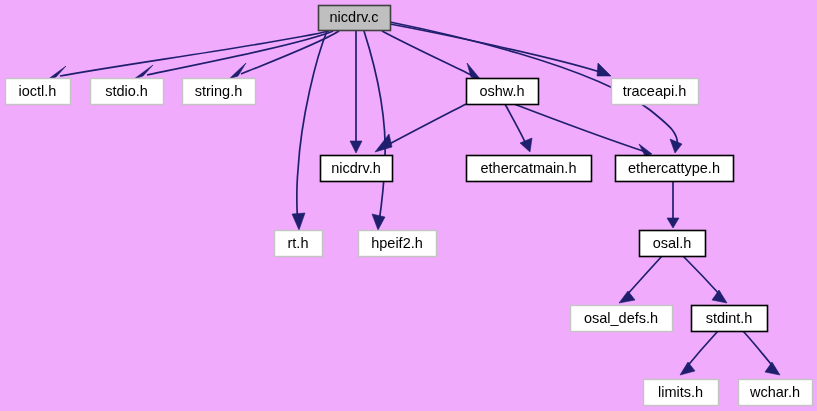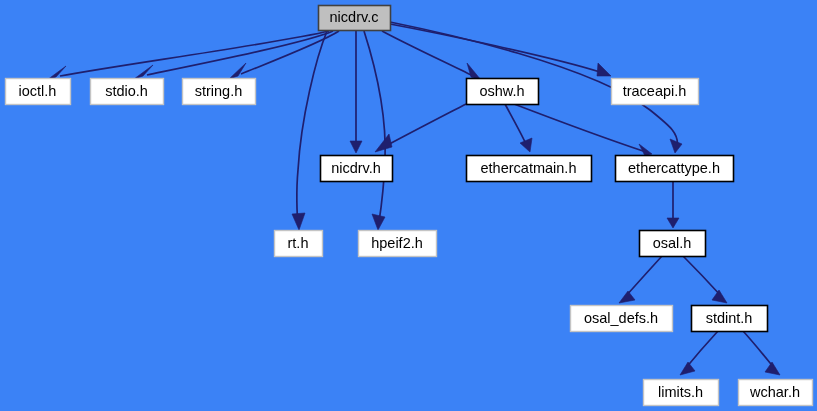--- a/index.html
+++ b/index.html
@@ -4,21 +4,21 @@
 <style>
   html, body {
     margin: 0;
     padding: 0;
     background: #ffffff;
   }
   #graph-root {
     position: relative;
     width: 817px;
     height: 411px;
-    background: #3b82f6;
+    background: #f0abfc;
     font-family: "Liberation Sans", sans-serif;
     overflow: hidden;
   }
   svg#dep-graph {
     display: block;
     width: 817px;
     height: 411px;
   }
   .node-box {
     fill: #ffffff;

